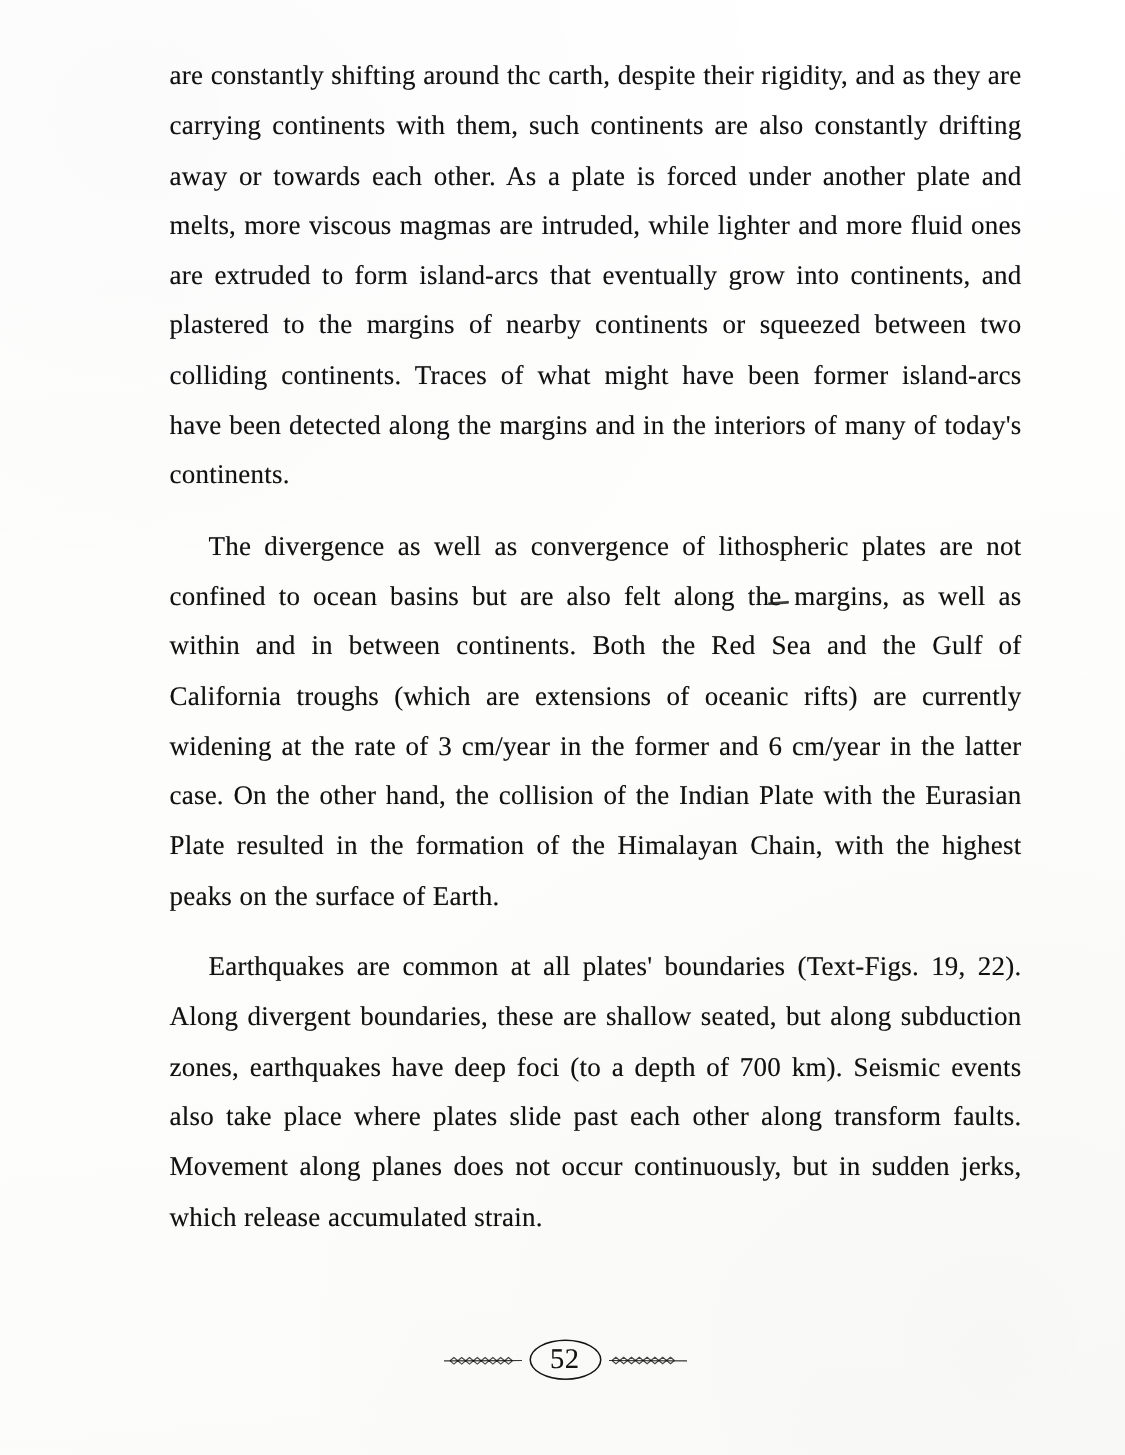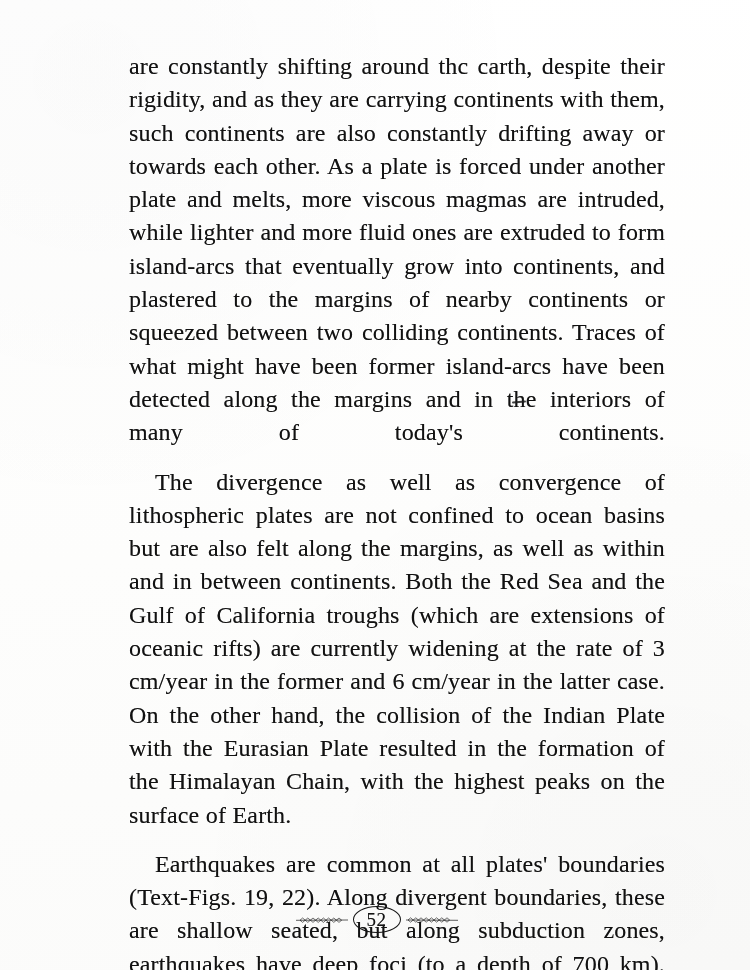--- a/index.html
+++ b/index.html
@@ -28,25 +28,25 @@
   }
 
   .text-block {
     position: absolute;
     left: 113px;
     top: 34px;
     width: 568px;
   }
 
   p.para {
-    margin: 16px;
+    margin: 0;
     text-align: justify;
     text-justify: inter-word;
     text-indent: 26px;
-    font-size: 24px;
+    font-size: 18px;
     line-height: 33.3px;
     color: #111111;
     letter-spacing: 0.15px;
     word-spacing: 0.3px;
     
     text-shadow: 0 0 0.45px rgba(0,0,0,0.42);
   }
   p.para.first {
     text-indent: 0;
   }
@@ -73,21 +73,21 @@
   }
 
   
   .footer {
     position: absolute;
     left: 0;
     right: 12px;
     top: 893px;
     height: 40px;
     display: flex;
-    align-items: flex-end;
+    align-items: flex-start;
     justify-content: center;
     margin-left: 15px;
   }
   .footer-inner {
     position: relative;
     display: flex;
     align-items: center;
     justify-content: center;
   }
   .ornament {

